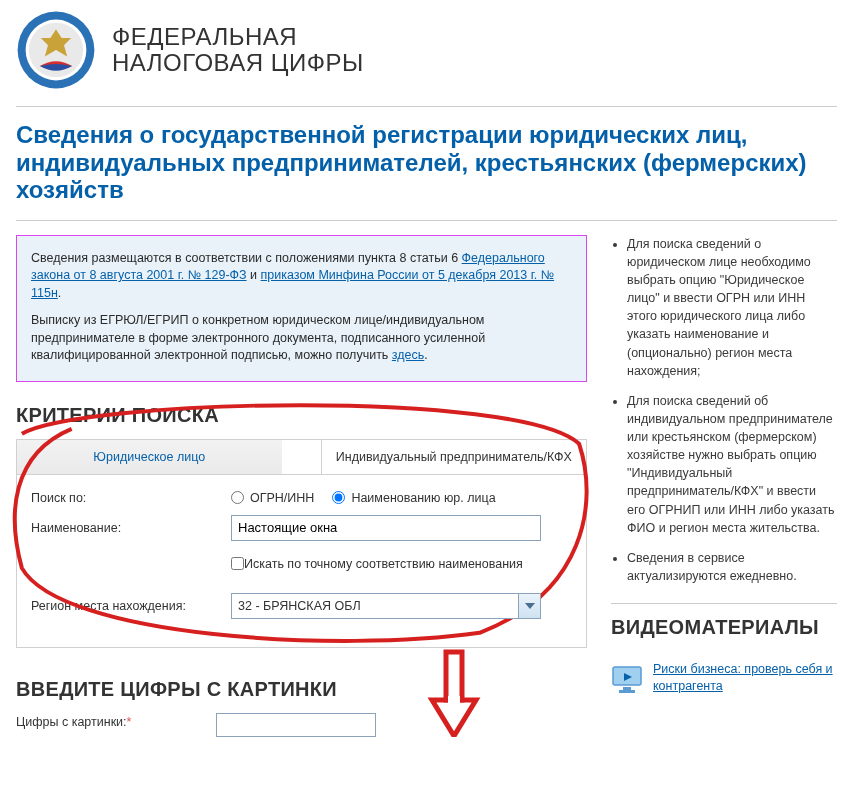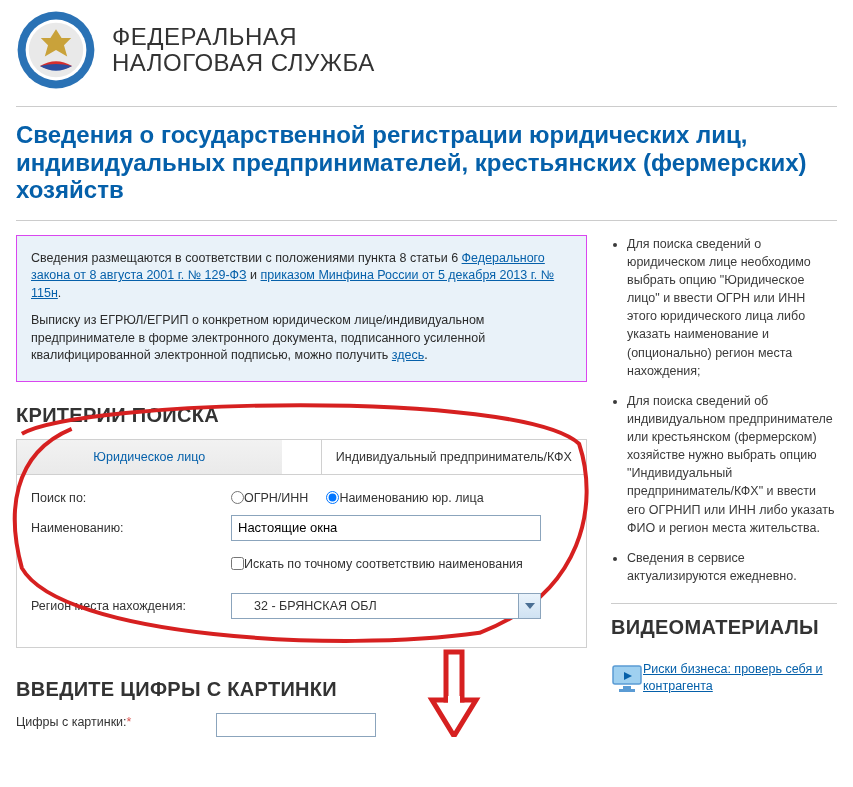--- a/index.html
+++ b/index.html
@@ -41,42 +41,42 @@
   .tab.inactive { background: #fff; color: #333; }
   .tab + .tab { border-left: 1px solid #d0d0d0; }
 
   
   .form { border: 1px solid #d0d0d0; border-top: none; padding: 16px 14px 18px; }
   .row { display: flex; align-items: center; margin-bottom: 10px; }
   .row .label { width: 200px; font-size: 12.5px; color: #333; }
   .row .field { flex: 1; }
 
   .radio-group { display: flex; gap: 18px; align-items: center; font-size: 12.5px; }
-  .radio-group label { display: inline-flex; align-items: center; }
+  .radio-group label { display: inline-flex; align-items: center; gap: 6px; }
 
   .text-input { width: 100%; max-width: 310px; height: 26px; padding: 3px 6px; border: 1px solid #8ba4bc; font-size: 13px; }
   .checkbox-row { display: flex; align-items: center; gap: 0; font-size: 12.5px; margin: 6px 0 12px 0; }
 
   .select-wrap { position: relative; width: 100%; max-width: 310px; }
-  .select { width: 100%; height: 26px; border: 1px solid #8ba4bc; padding: 4px 28px 4px 22px; font-size: 12.5px; background: #fff; display: flex; align-items: center; }
+  .select { width: 100%; height: 26px; border: 1px solid #8ba4bc; padding: 4px 28px 4px 6px; font-size: 12.5px; background: #fff; display: flex; align-items: center; }
   .select-btn { position: absolute; right: 1px; top: 1px; bottom: 1px; width: 22px; background: linear-gradient(#eaf3fb,#cfe2f2); border-left: 1px solid #8ba4bc; display: flex; align-items: center; justify-content: center; cursor: pointer; }
   .select-btn svg { width: 10px; height: 6px; display: block; }
 
   
   .captcha-row { display: flex; align-items: flex-start; margin-top: 8px; }
   .captcha-row .label { width: 200px; font-size: 12.5px; padding-top: 2px; }
   .captcha-row .req { color: #d9534f; }
   .captcha-field .captcha-input { width: 160px; height: 24px; border: 1px solid #8ba4bc; padding: 3px 6px; display: block; }
 
   
   .bullets { list-style: disc; padding-left: 16px; font-size: 12.5px; color: #3a3a3a; line-height: 1.45; }
   .bullets li + li { margin-top: 12px; }
   .right-rule { border-top: 1px solid #ccc; margin: 18px 0 12px; }
   .mini-title { font-family: "Arial Narrow", Arial, sans-serif; font-stretch: condensed; font-size: 20px; font-weight: 700; margin-bottom: 22px; letter-spacing: 0.3px; }
-  .video-item { display: flex; align-items: center; }
+  .video-item { display: flex; gap: 10px; align-items: flex-end; }
   .video-icon { width: 32px; height: 32px; flex: 0 0 auto; }
   .video-link { color: #0560aa; text-decoration: underline; font-size: 12.5px; line-height: 1.35; }
 
   
   .arrow-annot { position: absolute; left: 426px; top: 648px; width: 56px; height: 92px; pointer-events: none; }
   .page-rel { position: relative; }
 </style>
 </head>
 <body>
 
@@ -86,21 +86,21 @@
     <svg class="emblem" viewBox="0 0 100 100">
       <circle cx="50" cy="50" r="48" fill="#2a72b5"></circle>
       <circle cx="50" cy="50" r="38" fill="#fff"></circle>
       <circle cx="50" cy="50" r="34" fill="#e9e9e9"></circle>
       <path d="M50 24 l7 11 h12 l-9 9 4 14 -14 -8 -14 8 4 -14 -9 -9 h12 z" fill="#c9a23a"></path>
       <path d="M30 70 q20 -12 40 0 q-20 10 -40 0 z" fill="#d62e2e"></path>
       <path d="M30 70 q20 12 40 0 q-20 -5 -40 0 z" fill="#2a4fa0"></path>
     </svg>
     <div class="brand">
       <div class="l1">ФЕДЕРАЛЬНАЯ</div>
-      <div class="l2">НАЛОГОВАЯ СЛУЖБА</div>
+      <div class="l2">НАЛОГОВАЯ ЦИФРЫ</div>
     </div>
   </div>
 
   <h1 class="page-title">Сведения о государственной регистрации юридических лиц, индивидуальных предпринимателей, крестьянских (фермерских) хозяйств</h1>
   <div class="page-title-rule"></div>
 
   <div class="columns">
     <div class="col-left">
 
       <div class="info-panel">
@@ -137,21 +137,21 @@
                 <span>ОГРН/ИНН</span>
               </label>
               <label>
                 <input type="radio" name="searchby" checked="" style="">
                 <span>Наименованию юр. лица</span>
               </label>
             </div>
           </div>
 
           <div class="row">
-            <div class="label">Наименованию:</div>
+            <div class="label">Наименование:</div>
             <div class="field">
               <input type="text" class="text-input" value="Настоящие окна" style="">
             </div>
           </div>
 
           <div class="row">
             <div class="label"></div>
             <div class="field checkbox-row">
               <input type="checkbox" style="">
               <span>Искать по точному соответствию наименования</span>

